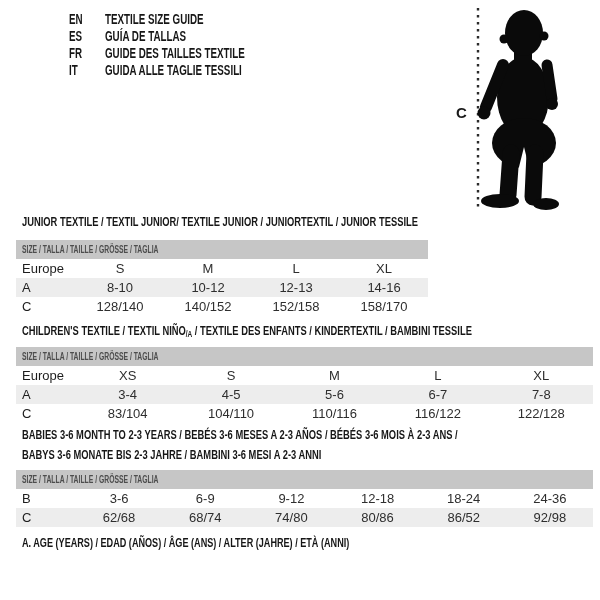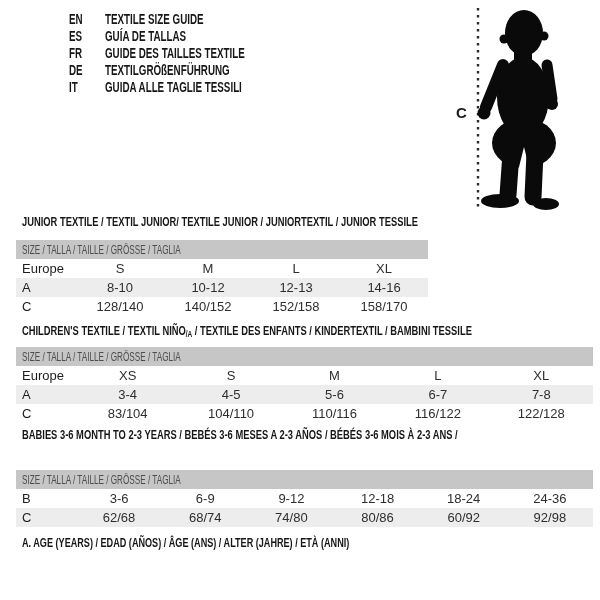--- a/index.html
+++ b/index.html
@@ -28,22 +28,22 @@
   #sect0{top:215px;width:412px;}
   #sect1{top:324px;width:577px;}
   #sect2{top:428px;width:577px;}
   .stitle{padding-left:6px;font-size:13px;font-weight:bold;color:#161616;}
   .stitle .tline{height:20px;line-height:14px;}
   .subscript{font-size:9px;vertical-align:-2px;}
   .size-table{position:absolute;left:0;border-collapse:collapse;table-layout:fixed;width:100%;}
   #sect0 .size-table{top:25px;}
   #sect1 .size-table{top:23px;}
   #sect2 .size-table{top:42px;}
-  .size-table th.bar{background:#c6c6c6;height:19px;text-align:left;font-size:12px;
-        font-weight:normal;color:#4d4d4d;padding:0 0 0 6px;}
+  .size-table th.bar{background:#c6c6c6;height:19px;text-align:left;font-size:10px;
+        font-weight:bold;color:#4d4d4d;padding:0 0 0 6px;}
   .size-table td{height:19px;font-size:13px;font-weight:400;color:#2e2e2e;text-align:center;
         padding:0;white-space:nowrap;}
   .size-table td.lab{text-align:left;padding-left:6px;color:#1d1d1d;margin-left:12px;}
   .size-table tr.stripe{background:#ededed;}
 
   
   .footnotes{position:absolute;left:22px;top:533px;}
   .fnote{height:19.5px;line-height:19.5px;font-size:13px;font-weight:bold;color:#161616;white-space:nowrap;}
 </style>
 </head>
@@ -53,23 +53,20 @@
 
   <div class="langs" id="langs">
       <div class="lang-row">
     <span class="lang-code cond">EN</span><span class="lang-title cond">TEXTILE SIZE GUIDE</span>
   </div>
       <div class="lang-row">
     <span class="lang-code cond">ES</span><span class="lang-title cond">GUÍA DE TALLAS</span>
   </div>
       <div class="lang-row">
     <span class="lang-code cond">FR</span><span class="lang-title cond">GUIDE DES TAILLES TEXTILE</span>
-  </div>
-      <div class="lang-row">
-    <span class="lang-code cond">DE</span><span class="lang-title cond">TEXTILGRÖßENFÜHRUNG</span>
   </div>
       <div class="lang-row">
     <span class="lang-code cond">IT</span><span class="lang-title cond">GUIDA ALLE TAGLIE TESSILI</span>
   </div>
     </div>
 
   <svg class="fig-line" width="4" height="202" viewBox="0 0 4 202">
     <line x1="2" y1="1" x2="2" y2="201" stroke="#2b2b2b" stroke-width="2.4" stroke-dasharray="2.6 4.4"></line>
   </svg>
 
@@ -191,20 +188,21 @@
               <td>110/116</td>
               <td>116/122</td>
               <td>122/128</td>
             </tr>
           </tbody>
     </table>
   </section>
       <section class="sect" id="sect2">
     <div class="stitle">
           <div class="tline"><span class="cond-t"><span>BABIES 3-6 MONTH TO 2-3 YEARS / BEBÉS 3-6 MESES A 2-3 AÑOS / BÉBÉS 3-6 MOIS À 2-3 ANS /</span></span></div>
+          <div class="tline"><span class="cond-t"><span>BABYS 3-6 MONATE BIS 2-3 JAHRE / BAMBINI 3-6 MESI A 2-3 ANNI</span></span></div>
         </div>
     <table class="size-table">
       <colgroup>
             <col style="width: 60px;">
             <col>
             <col>
             <col>
             <col>
             <col>
             <col>
@@ -225,21 +223,21 @@
               <td>12-18</td>
               <td>18-24</td>
               <td>24-36</td>
             </tr>
             <tr class="stripe">
               <td class="lab">C</td>
               <td>62/68</td>
               <td>68/74</td>
               <td>74/80</td>
               <td>80/86</td>
-              <td>60/92</td>
+              <td>86/52</td>
               <td>92/98</td>
             </tr>
           </tbody>
     </table>
   </section>
     </div>
 
   <div class="footnotes" id="footnotes">
       <div class="fnote"><span class="cond">A. AGE (YEARS) / EDAD (AÑOS) / ÂGE (ANS) / ALTER (JAHRE) / ETÀ (ANNI)</span></div>
     </div>

